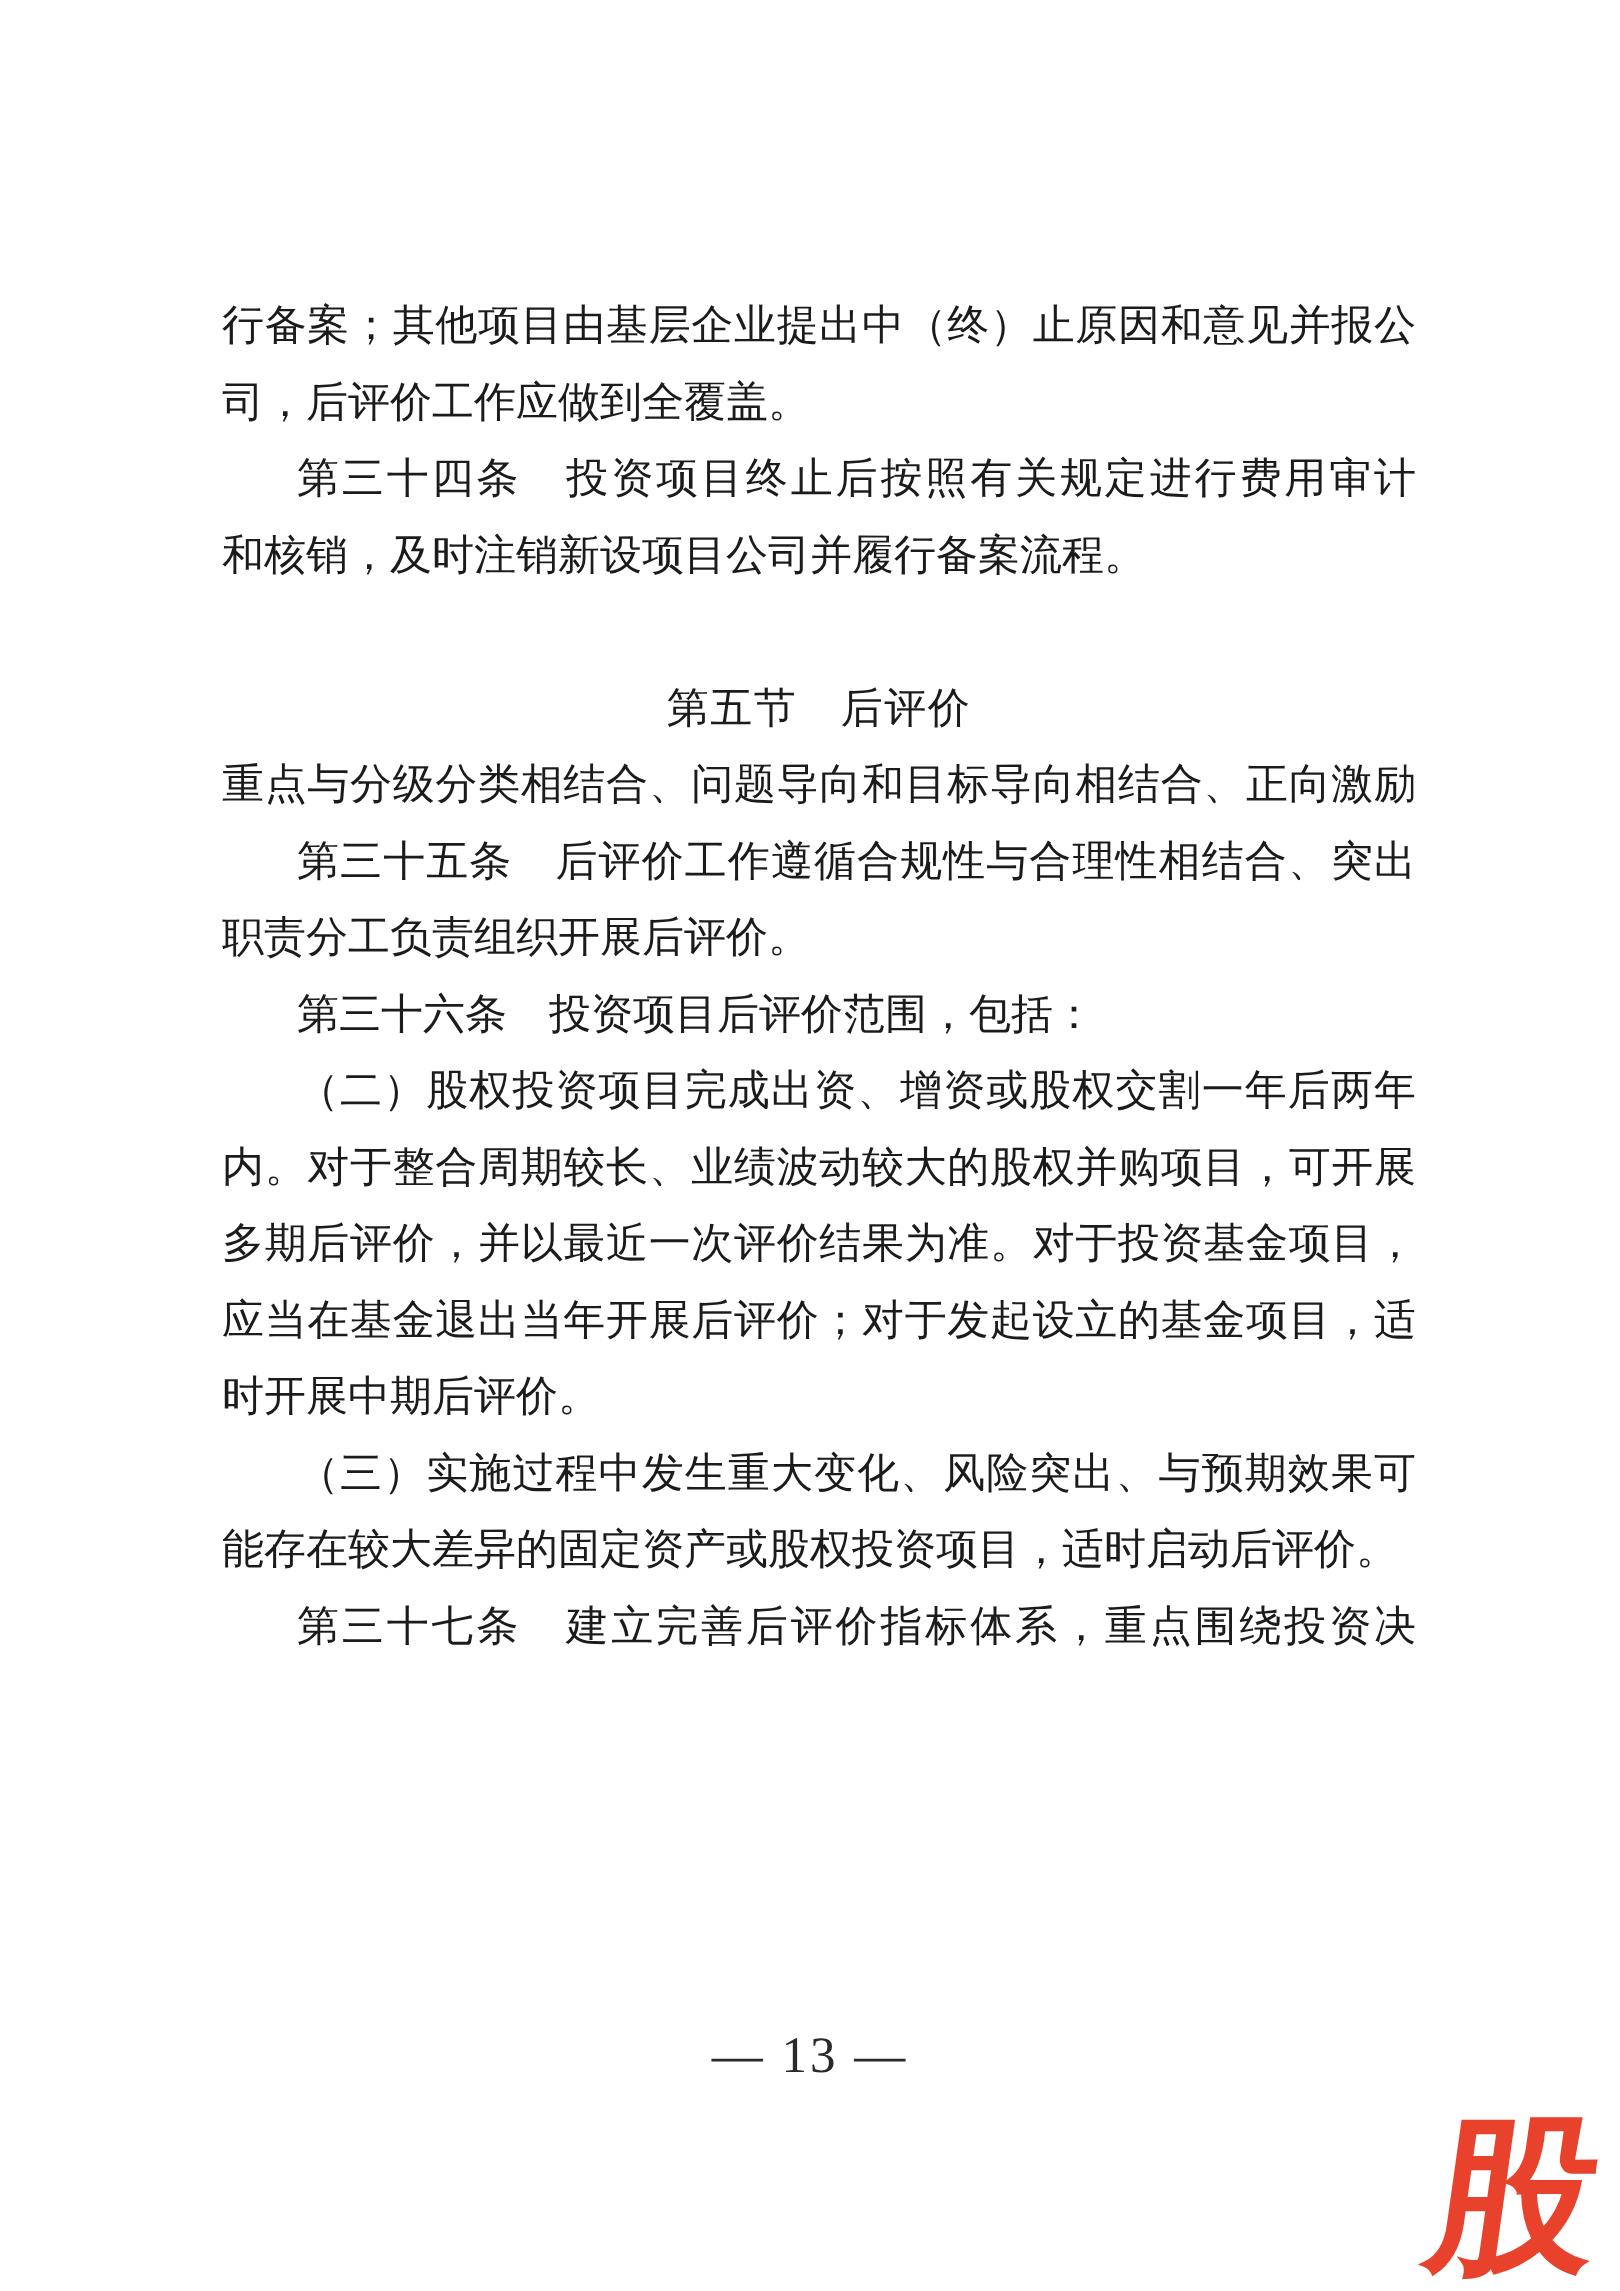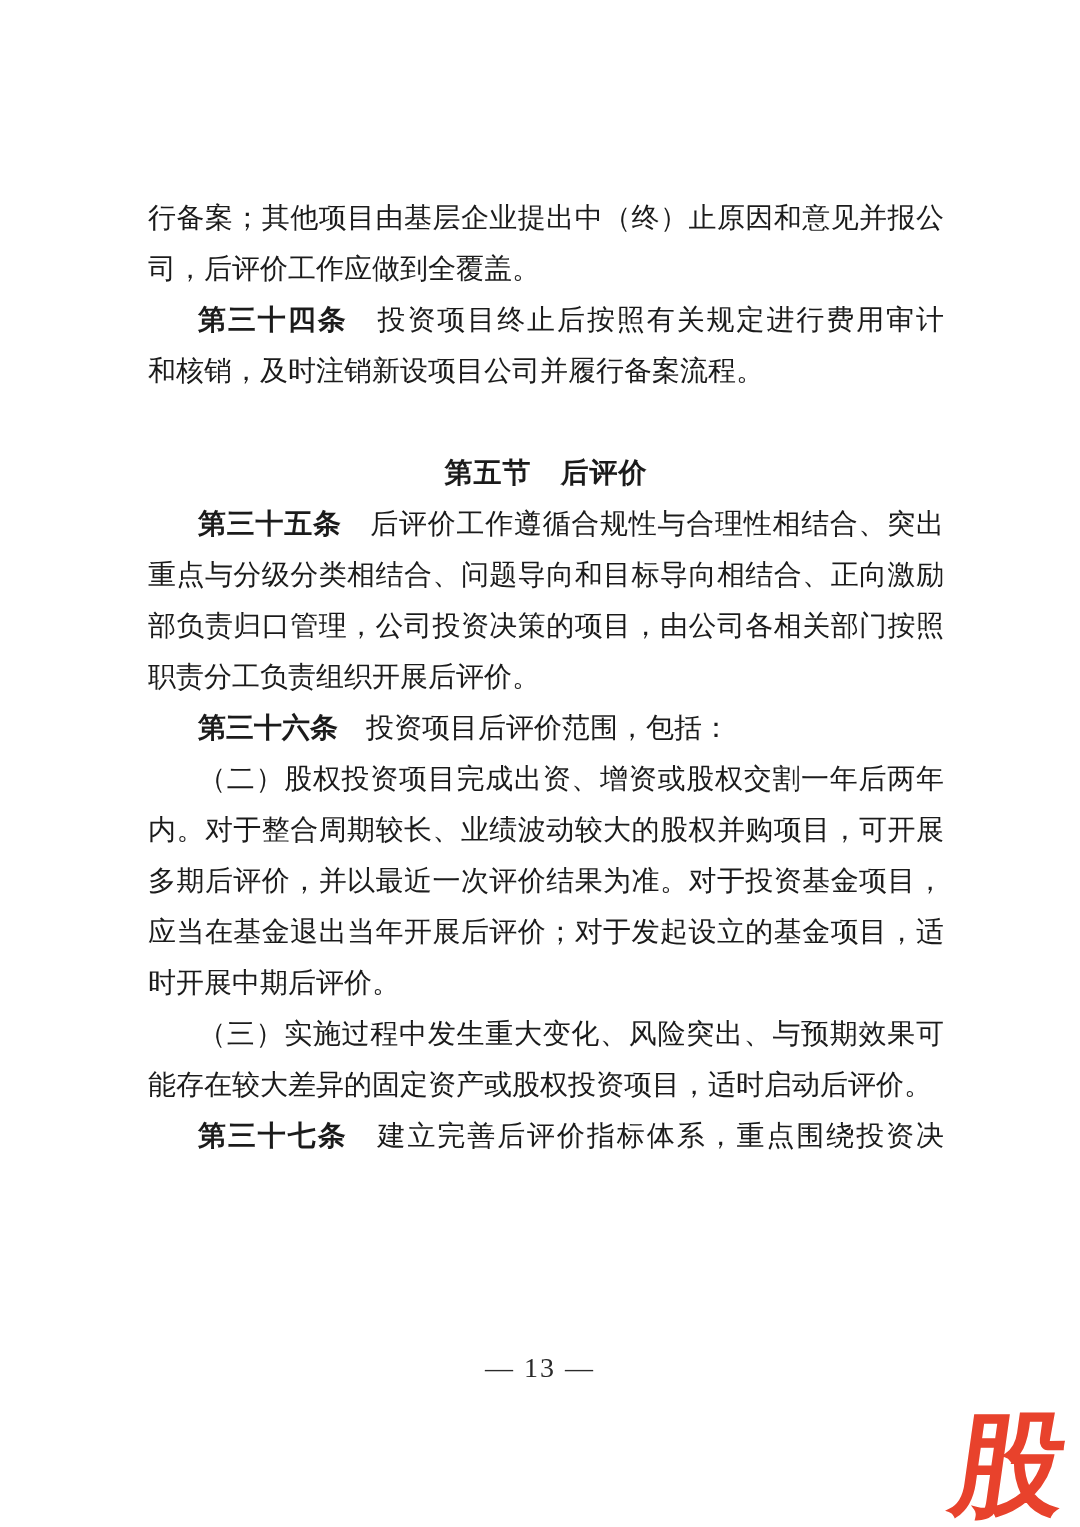--- a/index.html
+++ b/index.html
@@ -30,28 +30,28 @@
   }
   .line.ind { padding-left: 50px; }
   .line.heading {
     text-align: left;
     text-align-last: center;
     font-weight: 700;
     letter-spacing: 1px;
   }
   .line.spacer { height: 51px; }
   .seg { font-weight: 400; }
-  .seg.bold { font-weight: 700; }
+  .seg.bold { font-weight: 400; }
   .footer {
     position: absolute;
     left: 0;
     width: 100%;
     top: 1352px;
     text-align: center;
-    font-size: 28px;
+    font-size: 34px;
     letter-spacing: 2px;
     color: #2a2a2a;
   }
   .stamp {
     position: absolute;
     left: 954px;
     top: 1408px;
     font-size: 112px;
     line-height: 112px;
     font-weight: 800;
@@ -63,23 +63,22 @@
 <body>
 
 <div class="page">
   <div class="doc-body">
       <div class="line just"><span class="seg">行备案；其他项目由基层企业提出中（终）止原因和意见并报公</span></div>
       <div class="line"><span class="seg">司，后评价工作应做到全覆盖。</span></div>
       <div class="line just ind"><span class="seg bold">第三十四条</span><span class="seg">　投资项目终止后按照有关规定进行费用审计</span></div>
       <div class="line"><span class="seg">和核销，及时注销新设项目公司并履行备案流程。</span></div>
       <div class="line spacer"></div>
       <div class="line heading"><span class="seg bold">第五节　后评价</span></div>
+      <div class="line just"><span class="seg">重点与分级分类相结合、问题导向和目标导向相结合、正向激励</span></div>
       <div class="line just ind"><span class="seg bold">第三十五条</span><span class="seg">　后评价工作遵循合规性与合理性相结合、突出</span></div>
-      <div class="line just"><span class="seg">重点与分级分类相结合、问题导向和目标导向相结合、正向激励</span></div>
-      <div class="line just"><span class="seg">部负责归口管理，公司投资决策的项目，由公司各相关部门按照</span></div>
       <div class="line"><span class="seg">职责分工负责组织开展后评价。</span></div>
       <div class="line ind"><span class="seg bold">第三十六条</span><span class="seg">　投资项目后评价范围，包括：</span></div>
       <div class="line just ind"><span class="seg">（二）股权投资项目完成出资、增资或股权交割一年后两年</span></div>
       <div class="line just"><span class="seg">内。对于整合周期较长、业绩波动较大的股权并购项目，可开展</span></div>
       <div class="line just"><span class="seg">多期后评价，并以最近一次评价结果为准。对于投资基金项目，</span></div>
       <div class="line just"><span class="seg">应当在基金退出当年开展后评价；对于发起设立的基金项目，适</span></div>
       <div class="line"><span class="seg">时开展中期后评价。</span></div>
       <div class="line just ind"><span class="seg">（三）实施过程中发生重大变化、风险突出、与预期效果可</span></div>
       <div class="line"><span class="seg">能存在较大差异的固定资产或股权投资项目，适时启动后评价。</span></div>
       <div class="line just ind"><span class="seg bold">第三十七条</span><span class="seg">　建立完善后评价指标体系，重点围绕投资决</span></div>

